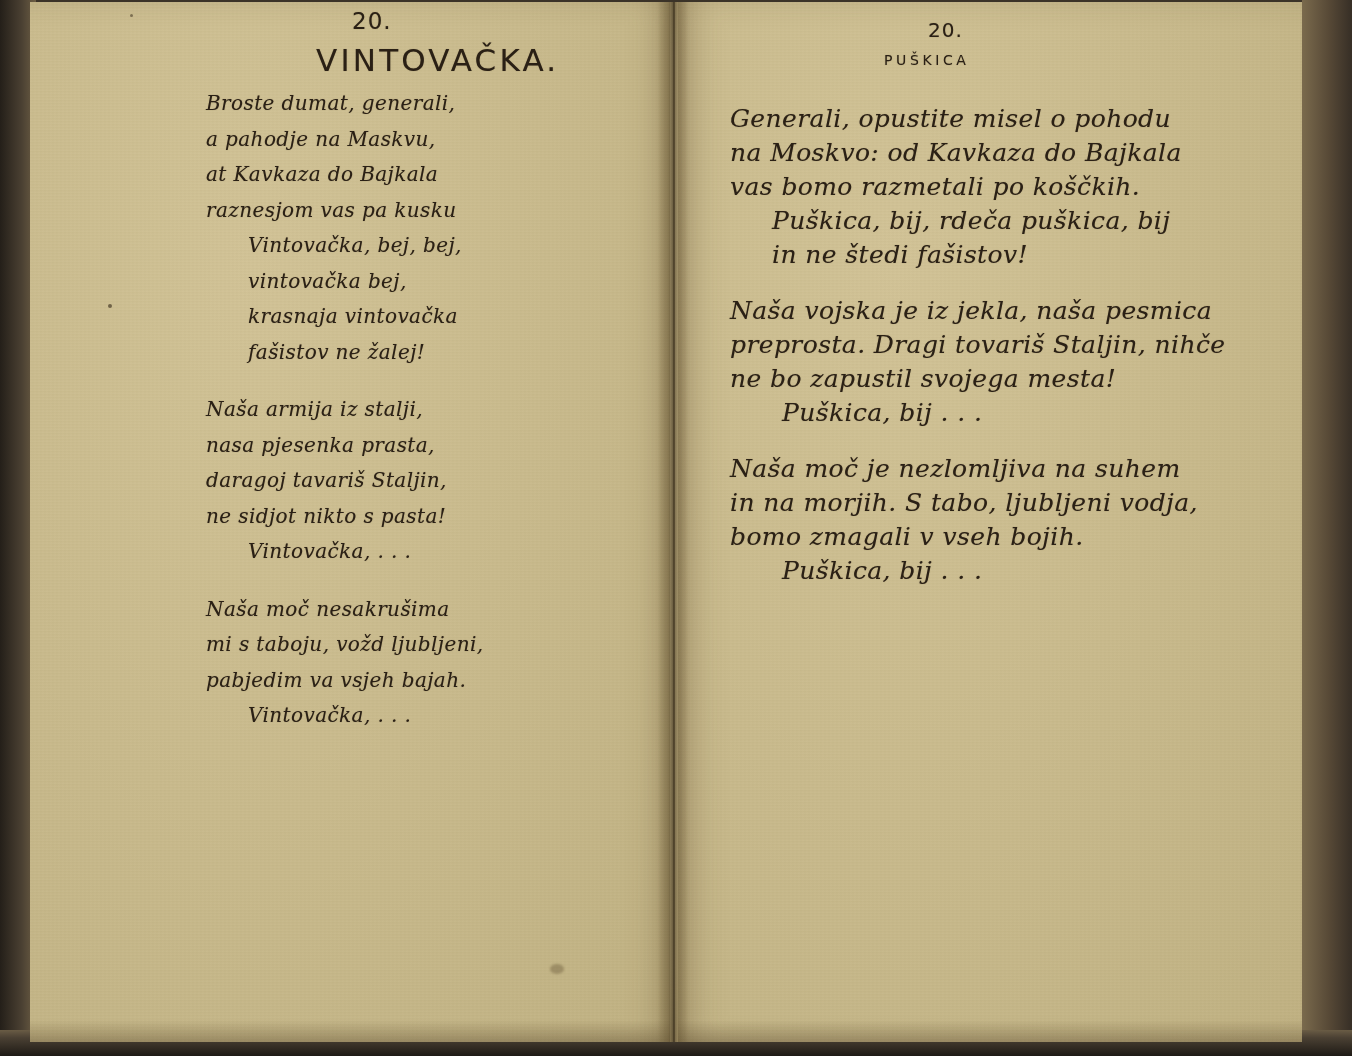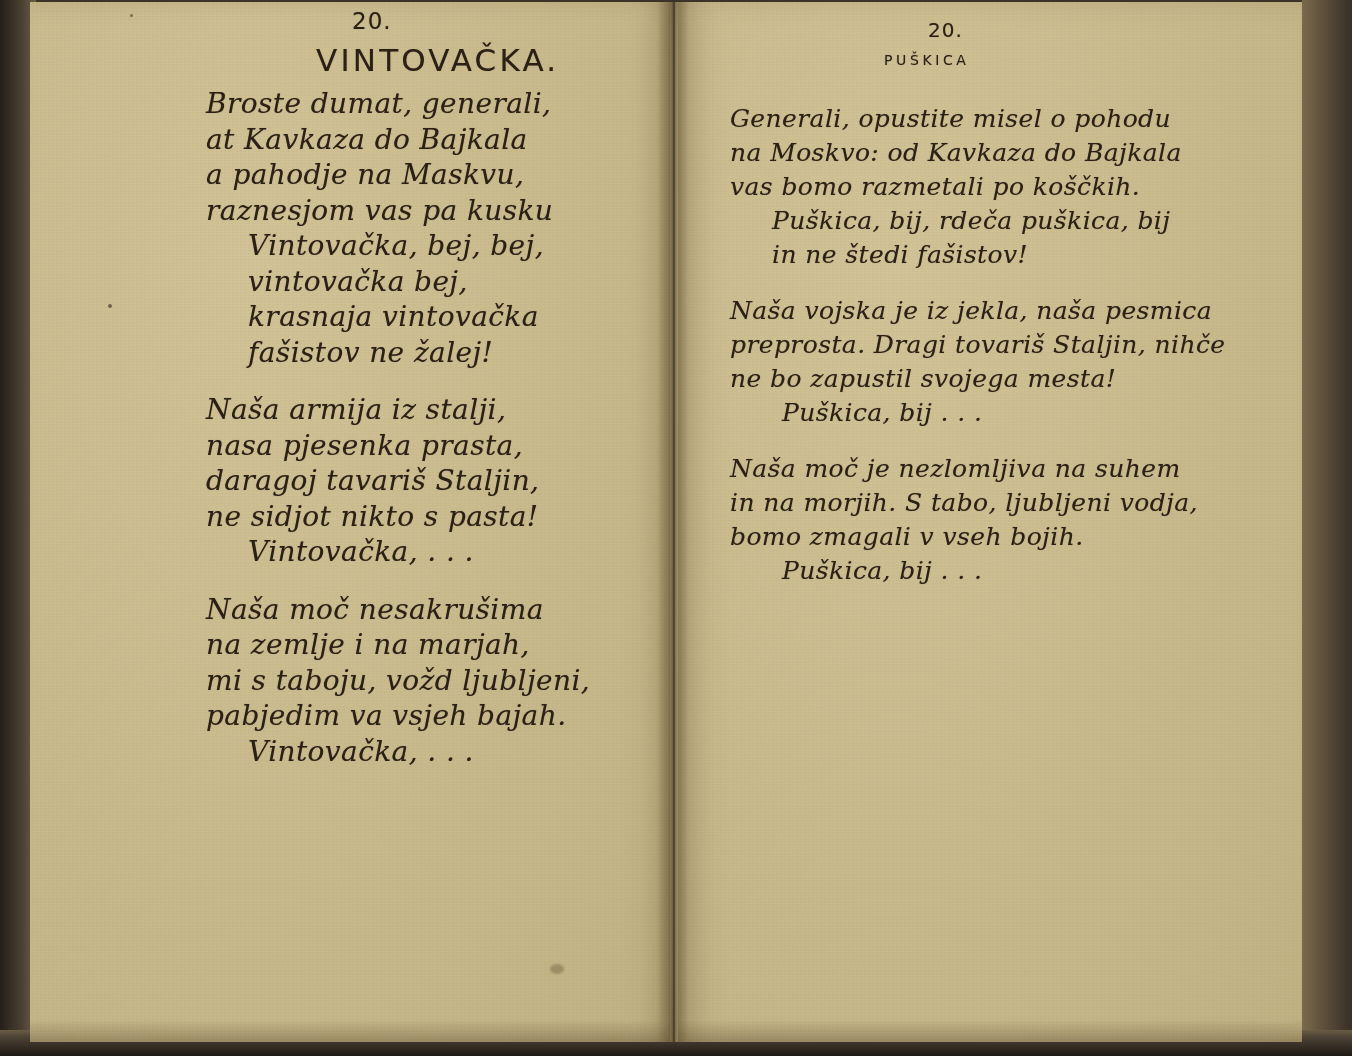--- a/index.html
+++ b/index.html
@@ -138,21 +138,21 @@
     font-size: 31px;
     font-family: "DejaVu Sans", sans-serif;
     font-style: normal;
     letter-spacing: 3.2px;
   }
   .l-body {
     position: absolute;
     left: 176px;
     top: 84px;
     width: 430px;
-    font-size: 28px;
+    font-size: 20px;
     line-height: 35.5px;
   }
 
   
   .r-pagenum {
     position: absolute;
     left: 898px;
     top: 16px;
     font-size: 20px;
     font-family: "DejaVu Sans", sans-serif;
@@ -234,38 +234,37 @@
       <div class="speck"></div>
       <div class="speck2"></div>
       <div class="page-edge-bottom"></div>
 
       <div class="hand l-pagenum">20.</div>
       <div class="hand l-title">VINTOVAČKA.</div>
 
       <div class="hand l-body" id="left-body">
           <div class="stanza">
             <div class="line">Broste dumat, generali,</div>
+            <div class="line">a pahodje na Maskvu,</div>
             <div class="line">at Kavkaza do Bajkala</div>
-            <div class="line">a pahodje na Maskvu,</div>
             <div class="line">raznesjom vas pa kusku</div>
             <div class="line indent-1">Vintovačka, bej, bej,</div>
             <div class="line indent-1">vintovačka bej,</div>
             <div class="line indent-1">krasnaja vintovačka</div>
             <div class="line indent-1">fašistov ne žalej!</div>
           </div>
           <div class="stanza">
             <div class="line">Naša armija iz stalji,</div>
             <div class="line">nasa pjesenka prasta,</div>
             <div class="line">daragoj tavariš Staljin,</div>
             <div class="line">ne sidjot nikto s pasta!</div>
             <div class="line indent-1">Vintovačka, . . .</div>
           </div>
           <div class="stanza">
             <div class="line">Naša moč nesakrušima</div>
-            <div class="line">na zemlje i na marjah,</div>
             <div class="line">mi s taboju, vožd ljubljeni,</div>
             <div class="line">pabjedim va vsjeh bajah.</div>
             <div class="line indent-1">Vintovačka, . . .</div>
           </div>
         </div>
     </div>
 
     <div class="page right">
       <div class="grain"></div>
       <div class="page-edge-bottom"></div>

